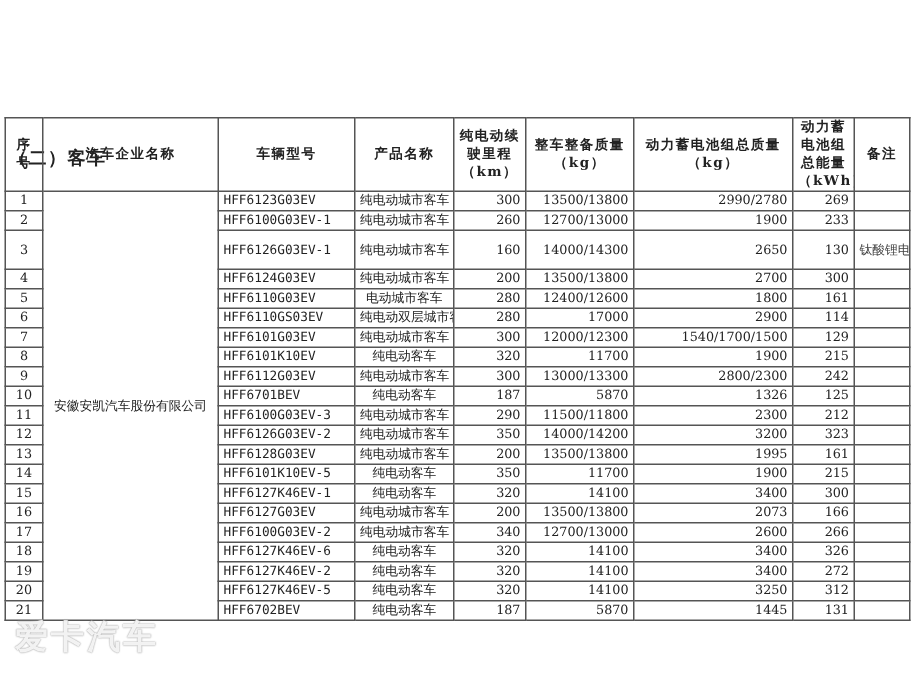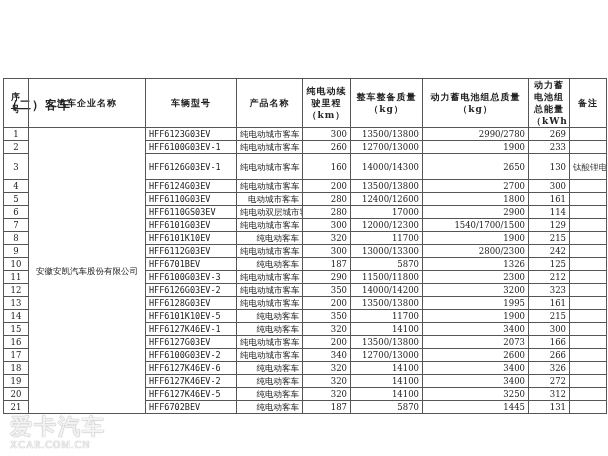--- a/index.html
+++ b/index.html
@@ -20,27 +20,27 @@
     border:1px solid #555; padding:0 3px; font-size:8.5px; line-height:12px;
     height:12px; white-space:nowrap; overflow:hidden;
   }
   table.spec th {
     font-weight:bold; font-size:9px; line-height:12px; text-align:center;
     height:38px; white-space:normal; letter-spacing:1px;
   }
   td.c-idx { text-align:center; }
   td.c-company { text-align:center; white-space:normal; vertical-align:middle; padding-left:4px; }
   td.c-model { text-align:left; font-family:"DejaVu Sans Mono","Liberation Mono",monospace; font-size:8px;margin-top:12px; }
-  td.c-name { text-align:right; }
+  td.c-name { text-align:center; }
   td.c-num { text-align:right; }
   td.c-note { text-align:left; white-space:normal; color:#444; }
   tr.tall td { height:25px; }
   .watermark {
     position:absolute; left:10px; top:415px; width:110px; height:40px;
-    color:rgba(200,200,200,0.75); font-family:Liberation Serif, serif;
+    color:rgba(200,200,200,0.75); font-family:Liberation Mono, monospace;
     pointer-events:none;
   }
   .wm-cn { font-size:22px; font-weight:bold; letter-spacing:2px; line-height:24px;
            color:rgba(255,255,255,0.85); text-shadow:0 0 1px #aaa, 0 0 1px #aaa; }
   .wm-en { font-size:10px; letter-spacing:1px; line-height:12px;
            color:rgba(255,255,255,0.9); text-shadow:0 0 1px #aaa, 0 0 1px #aaa; }
 </style>
 </head>
 <body>
 
@@ -281,14 +281,13 @@
         <td class="c-num">5870</td>
         <td class="c-num">1445</td>
         <td class="c-num">131</td>
         <td class="c-note"></td>
       </tr>
     </tbody>
 </table>
 
 <div class="watermark">
   <div class="wm-cn">爱卡汽车</div>
-  <div class="wm-en">XCAR.COM.CN</div>
 </div>
 
 </body></html>

